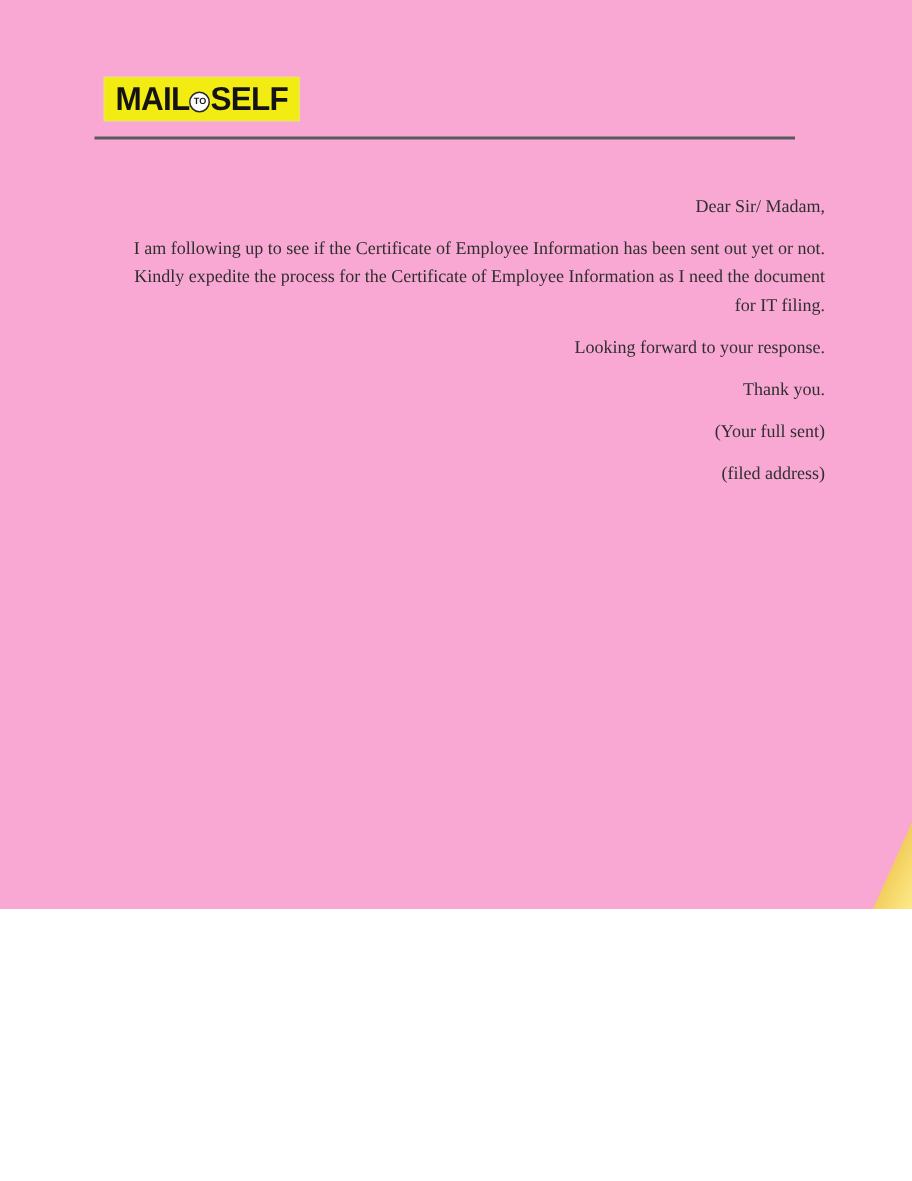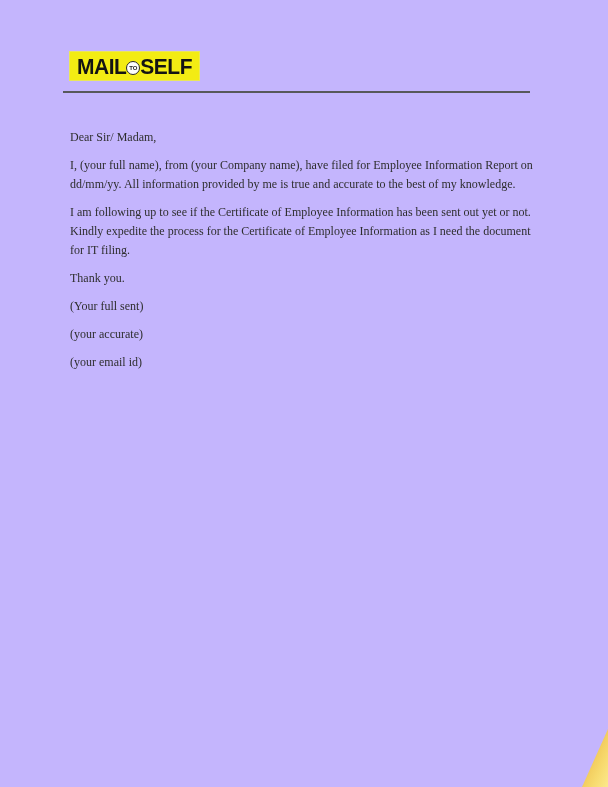--- a/index.html
+++ b/index.html
@@ -3,22 +3,22 @@
 <meta charset="utf-8">
 <style>
   html, body {
     margin: 0;
     padding: 0;
     background: #ffffff;
   }
   .page {
     position: relative;
     width: 608px;
-    height: 787px;
-    background: #c4b5fd;
+    height: 606px;
+    background: #f9a8d4;
     overflow: hidden;
     font-family: "Liberation Serif", serif;
   }
   
   .logo {
     position: absolute;
     left: 70px;
     top: 52px;
     height: 28px;
     padding: 0 7px;
@@ -65,20 +65,21 @@
   }
   
   .letter {
     position: absolute;
     left: 70px;
     top: 128px;
     width: 480px;
     color: #2e2e2e;
     font-size: 12px;
     line-height: 19px;
+    text-align: right;
   }
   .letter p {
     margin: 0 0 9px 0;
     white-space: pre-line;
   }
   
   .corner {
     position: absolute;
     right: 0;
     bottom: 0;
@@ -102,26 +103,24 @@
   <div class="logo">
     <span class="logo-word">MAIL</span>
     <span class="logo-badge">TO</span>
     <span class="logo-word">SELF</span>
   </div>
 
   <div class="divider"></div>
 
   <div class="letter">
     <p>Dear Sir/ Madam,</p>
-    <p>I, (your full name), from (your Company name), have filed for Employee Information Report on
-dd/mm/yy. All information provided by me is true and accurate to the best of my knowledge.</p>
     <p>I am following up to see if the Certificate of Employee Information has been sent out yet or not.
 Kindly expedite the process for the Certificate of Employee Information as I need the document
 for IT filing.</p>
+    <p>Looking forward to your response.</p>
     <p>Thank you.</p>
     <p>(Your full sent)</p>
-    <p>(your accurate)</p>
-    <p>(your email id)</p>
+    <p>(filed address)</p>
   </div>
 
   <div class="corner"></div>
 
 </div>
 
 </body></html>

